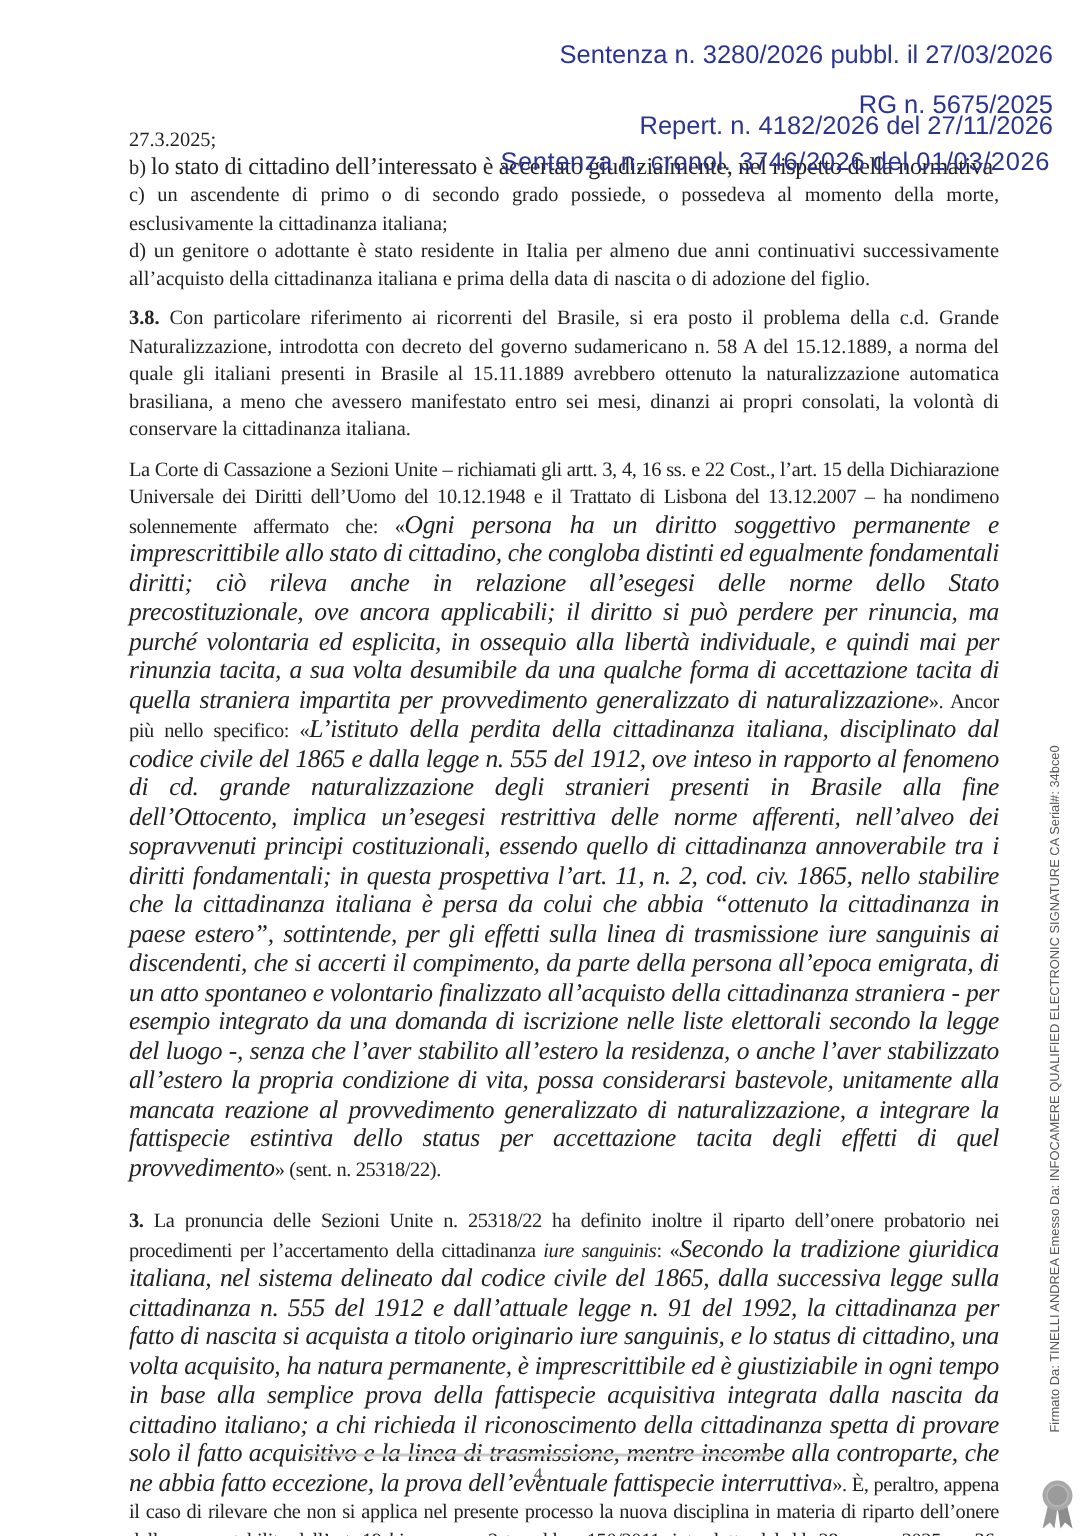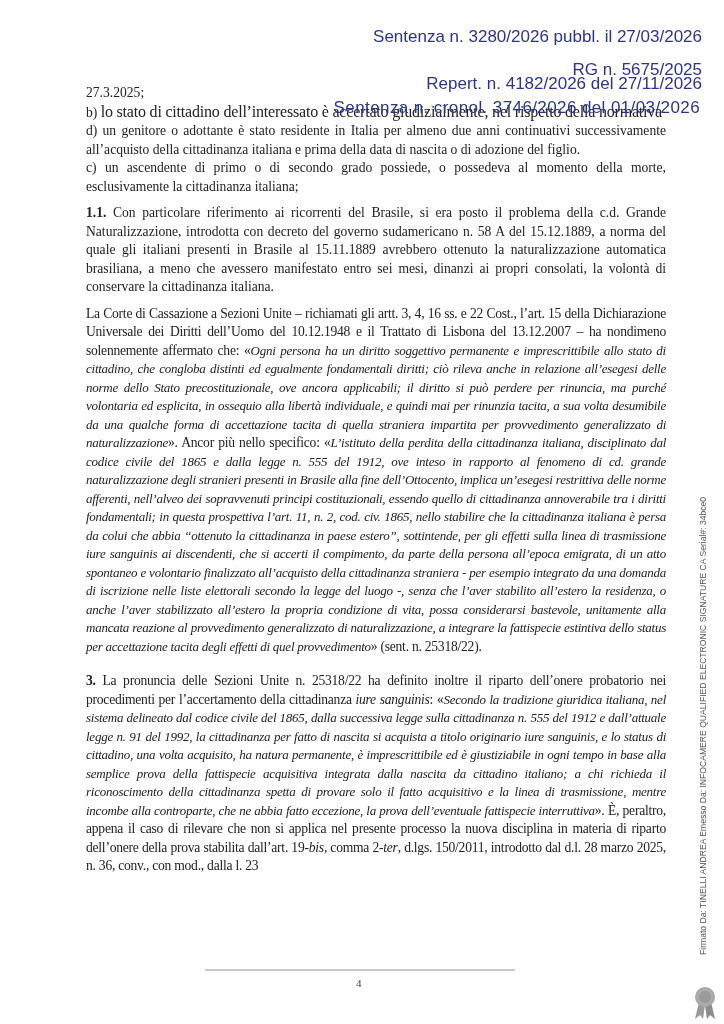--- a/index.html
+++ b/index.html
@@ -16,21 +16,21 @@
   .stamp-2 { top:60px; }
   .stamp-3 { top:74px; }
   .stamp-4 { top:98px; right:24px; font-size:17px; letter-spacing:0.4px; }
   .page {
     position:absolute; left:86px; top:84px; width:580px;
     font-size:13.6px; line-height:18.5px; text-align:justify;
   }
   .page p { margin:0; }
   .gap { height:8px; }
   .list-cont { padding-left:28px; }
-  .it { font-style:italic; font-size:13px; }
+  .it { font-style:italic; font-size:17px; }
   .small { font-size:16px; letter-spacing:-0.2px; }
   .tight { letter-spacing:-0.25px; }
   b { font-weight:bold; }
   .footer-rule {
     position:absolute; left:205px; top:969px; width:310px; height:2px; background:#c8c8c8;
   }
   .page-number {
     position:absolute; left:356px; top:977px; font-size:11px; color:#444;
   }
   .sig {
@@ -46,25 +46,25 @@
 <div class="stamp stamp-1">Sentenza n. 3280/2026 pubbl. il 27/03/2026</div>
 <div class="stamp stamp-2">RG n. 5675/2025</div>
 <div class="stamp stamp-3">Repert. n. 4182/2026 del 27/11/2026</div>
 
 <div class="page">
   <p>27.3.2025;</p>
   <p>
     <span>b)</span>
     <span class="small">lo stato di cittadino dell’interessato è accertato giudizialmente, nel rispetto della normativa</span>
   </p>
+  <p>c) un ascendente di primo o di secondo grado possiede, o possedeva al momento della morte, esclusivamente la cittadinanza italiana;</p>
   <p>d) un genitore o adottante è stato residente in Italia per almeno due anni continuativi successivamente all’acquisto della cittadinanza italiana e prima della data di nascita o di adozione del figlio.</p>
-  <p>c) un ascendente di primo o di secondo grado possiede, o possedeva al momento della morte, esclusivamente la cittadinanza italiana;</p>
   <div class="gap"></div>
   <p>
-    <b>1.1.</b>
+    <b>3.8.</b>
     <span>Con particolare riferimento ai ricorrenti del Brasile, si era posto il problema della c.d. Grande Naturalizzazione, introdotta con decreto del governo sudamericano n. 58 A del 15.12.1889, a norma del quale gli italiani presenti in Brasile al 15.11.1889 avrebbero ottenuto la naturalizzazione automatica brasiliana, a meno che avessero manifestato entro sei mesi, dinanzi ai propri consolati, la volontà di conservare la cittadinanza italiana.</span>
   </p>
   <div class="gap"></div>
   <p class="tight"><span>La Corte di Cassazione a Sezioni Unite – richiamati gli artt. 3, 4, 16 ss. e 22 Cost., l’art. 15 della Dichiarazione Universale dei Diritti dell’Uomo del 10.12.1948 e il Trattato di Lisbona del 13.12.2007 – ha nondimeno solennemente affermato che: «</span><span class="it">Ogni persona ha un diritto soggettivo permanente e imprescrittibile allo stato di cittadino, che congloba distinti ed egualmente fondamentali diritti; ciò rileva anche in relazione all’esegesi delle norme dello Stato precostituzionale, ove ancora applicabili; il diritto si può perdere per rinuncia, ma purché volontaria ed esplicita, in ossequio alla libertà individuale, e quindi mai per rinunzia tacita, a sua volta desumibile da una qualche forma di accettazione tacita di quella straniera impartita per provvedimento generalizzato di naturalizzazione</span><span>». Ancor più nello specifico: «</span><span class="it">L’istituto della perdita della cittadinanza italiana, disciplinato dal codice civile del 1865 e dalla legge n. 555 del 1912, ove inteso in rapporto al fenomeno di cd. grande naturalizzazione degli stranieri presenti in Brasile alla fine dell’Ottocento, implica un’esegesi restrittiva delle norme afferenti, nell’alveo dei sopravvenuti principi costituzionali, essendo quello di cittadinanza annoverabile tra i diritti fondamentali; in questa prospettiva l’art. 11, n. 2, cod. civ. 1865, nello stabilire che la cittadinanza italiana è persa da colui che abbia “ottenuto la cittadinanza in paese estero”, sottintende, per gli effetti sulla linea di trasmissione iure sanguinis ai discendenti, che si accerti il compimento, da parte della persona all’epoca emigrata, di un atto spontaneo e volontario finalizzato all’acquisto della cittadinanza straniera - per esempio integrato da una domanda di iscrizione nelle liste elettorali secondo la legge del luogo -, senza che l’aver stabilito all’estero la residenza, o anche l’aver stabilizzato all’estero la propria condizione di vita, possa considerarsi bastevole, unitamente alla mancata reazione al provvedimento generalizzato di naturalizzazione, a integrare la fattispecie estintiva dello status per accettazione tacita degli effetti di quel provvedimento</span><span>» (sent. n. 25318/22).</span></p>
   <div class="gap"></div>
   <div class="gap"></div>
   <p class="tight"><b>3.</b> <span>La pronuncia delle Sezioni Unite n. 25318/22 ha definito inoltre il riparto dell’onere probatorio nei procedimenti per l’accertamento della cittadinanza </span><span class="it" style="font-size:13.6px">iure sanguinis</span><span>: «</span><span class="it">Secondo la tradizione giuridica italiana, nel sistema delineato dal codice civile del 1865, dalla successiva legge sulla cittadinanza n. 555 del 1912 e dall’attuale legge n. 91 del 1992, la cittadinanza per fatto di nascita si acquista a titolo originario iure sanguinis, e lo status di cittadino, una volta acquisito, ha natura permanente, è imprescrittibile ed è giustiziabile in ogni tempo in base alla semplice prova della fattispecie acquisitiva integrata dalla nascita da cittadino italiano; a chi richieda il riconoscimento della cittadinanza spetta di provare solo il fatto acquisitivo e la linea di trasmissione, mentre incombe alla controparte, che ne abbia fatto eccezione, la prova dell’eventuale fattispecie interruttiva</span><span>». È, peraltro, appena il caso di rilevare che non si applica nel presente processo la nuova disciplina in materia di riparto dell’onere della prova stabilita dall’art. 19-</span><span class="it" style="font-size:13.6px">bis</span><span>, comma 2-</span><span class="it" style="font-size:13.6px">ter</span><span>, d.lgs. 150/2011, introdotto dal d.l. 28 marzo 2025, n. 36, conv., con mod., dalla l. 23</span></p>
 </div>
 
 <div class="stamp stamp-4">Sentenza n. cronol. 3746/2026 del 01/03/2026</div>

